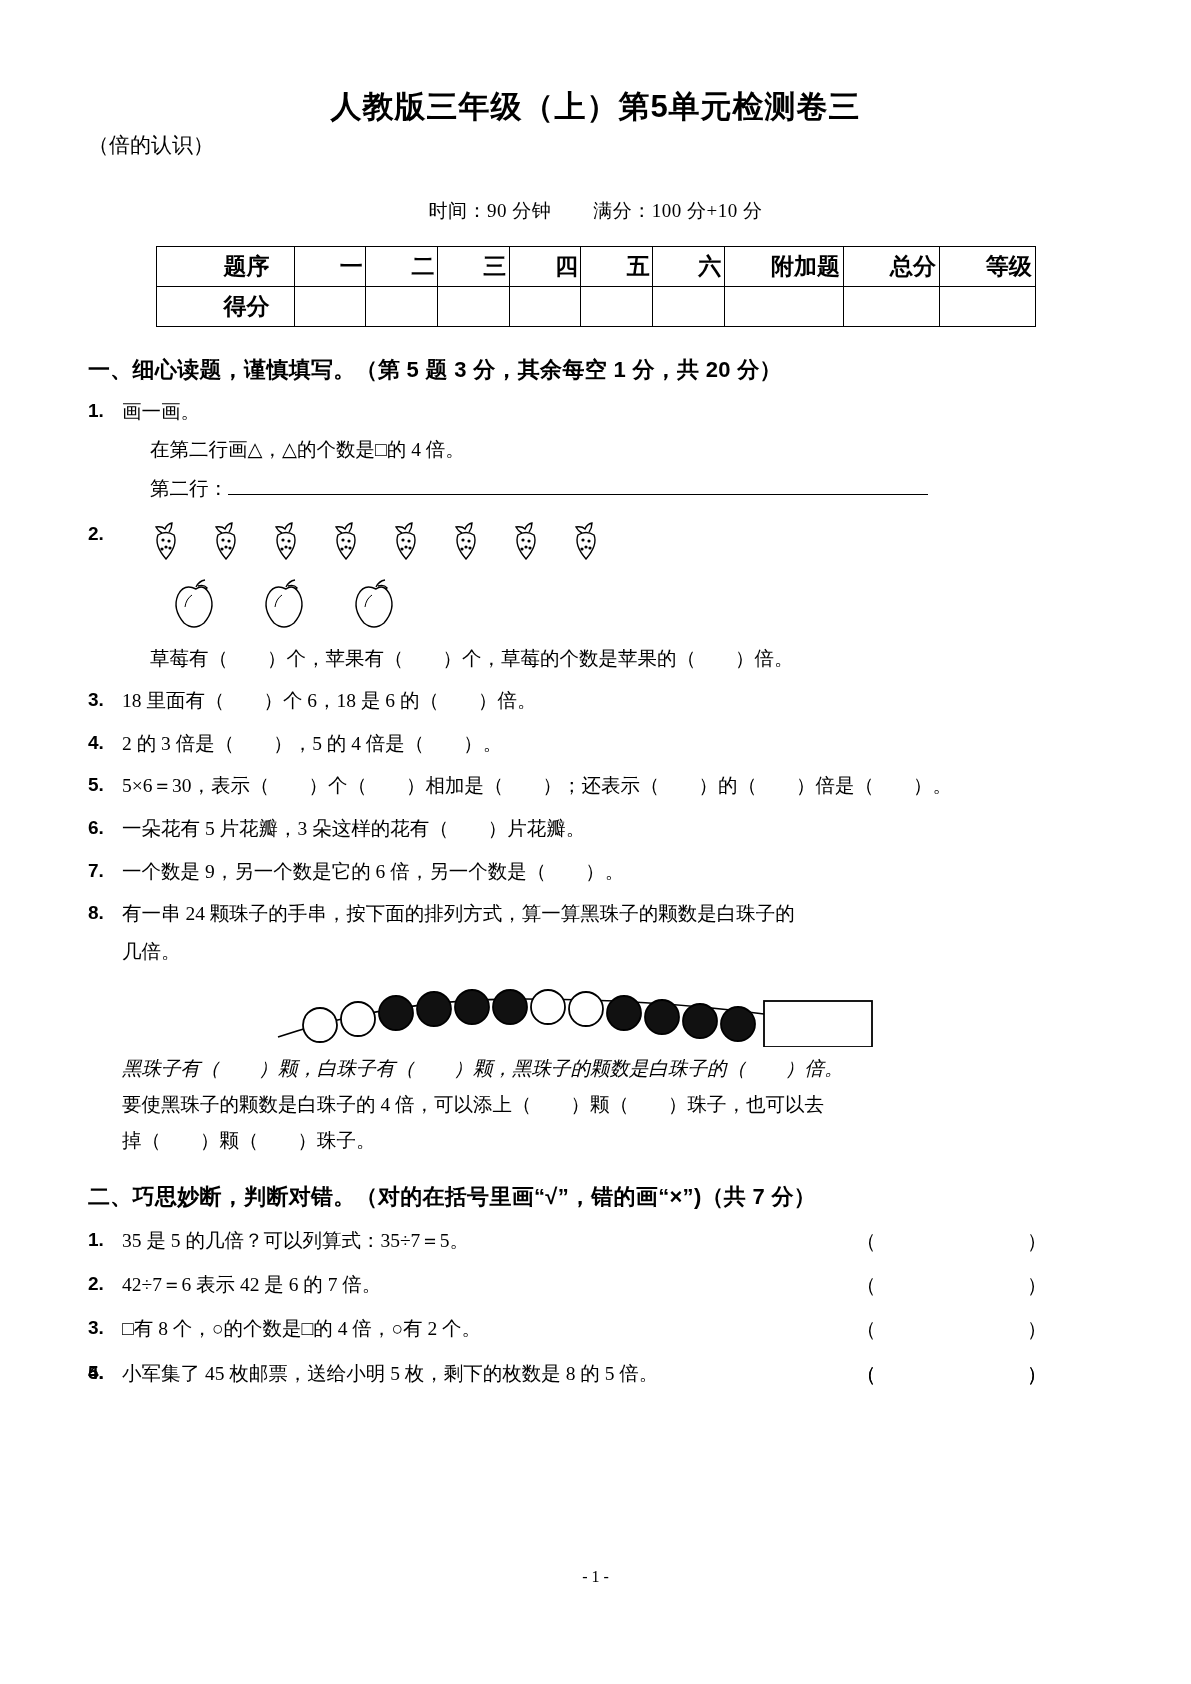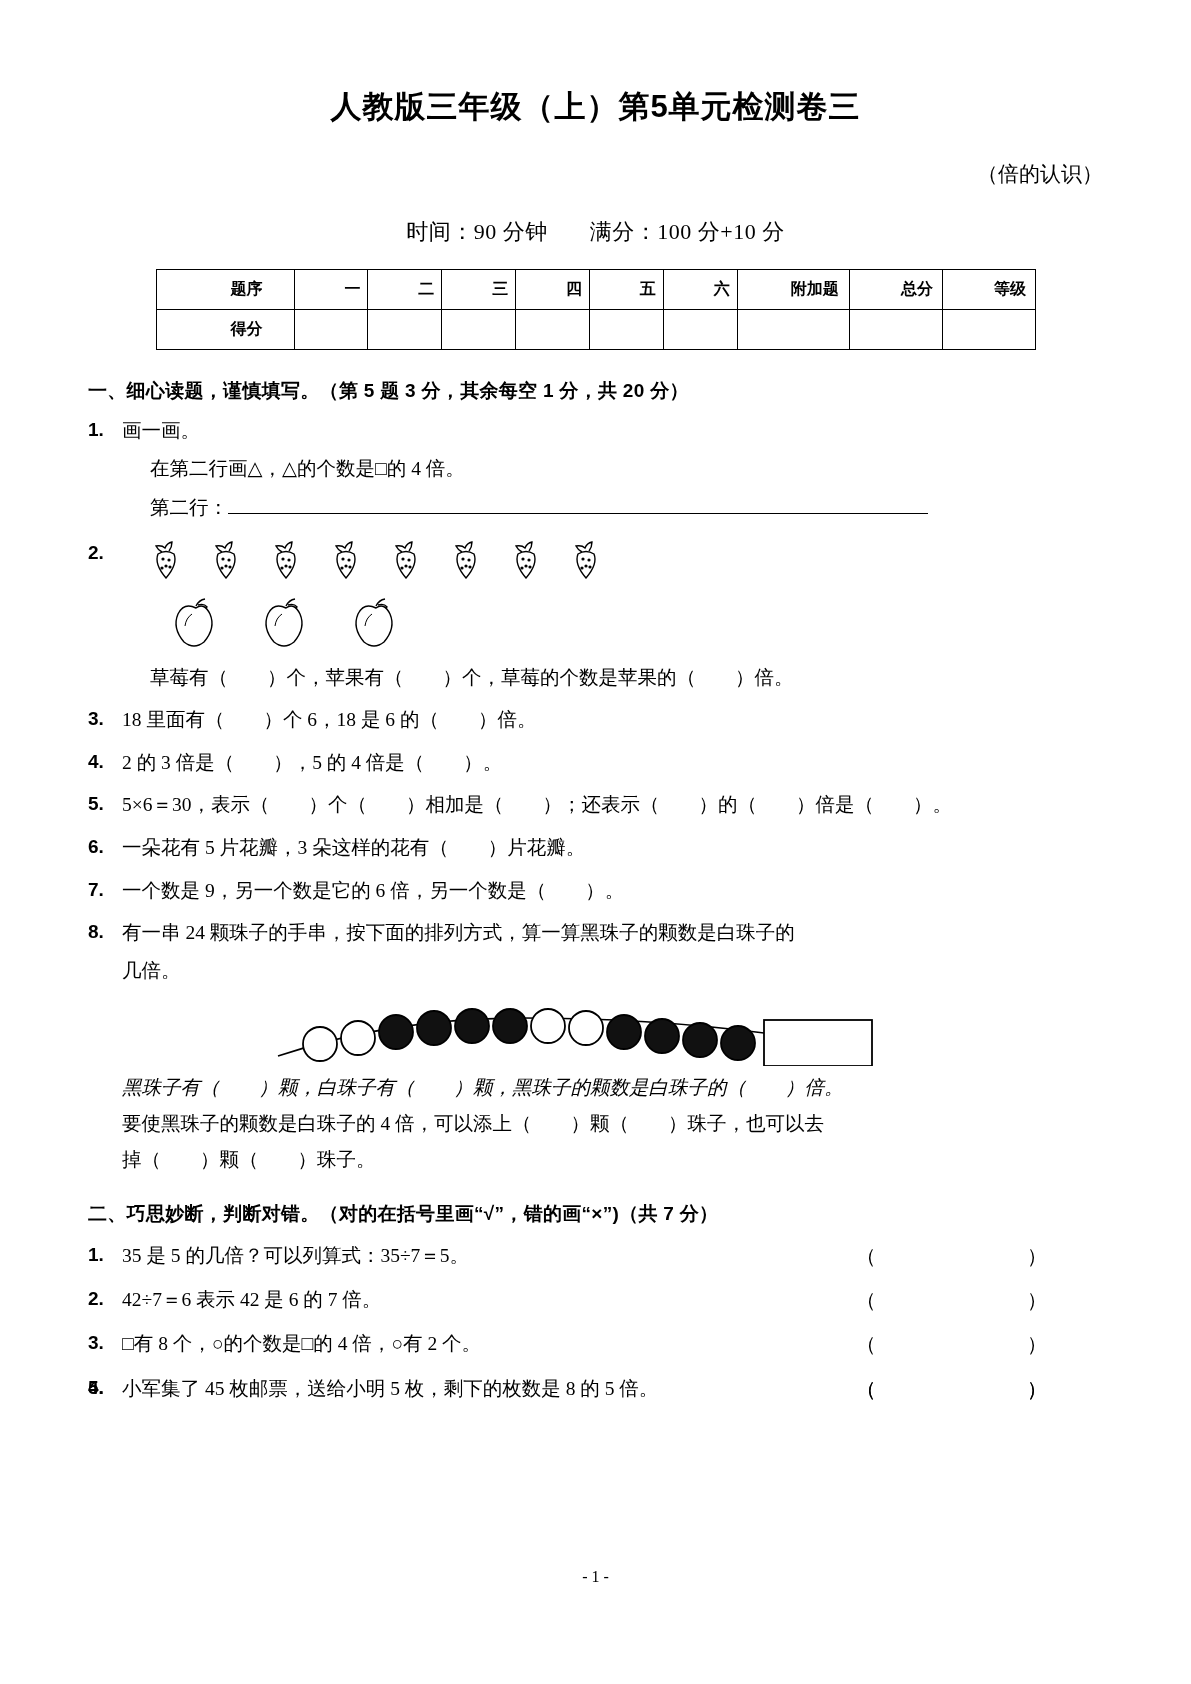--- a/index.html
+++ b/index.html
@@ -31,56 +31,56 @@
 
   h1.title {
     font-family: "Liberation Sans", "DejaVu Sans", sans-serif;
     font-weight: bold;
     font-size: 31px;
     text-align: center;
     margin: 0 0 0 0;
     letter-spacing: 1px;
   }
   .subtitle {
-    text-align: right;
+    text-align: left;
     font-size: 21px;
-    margin-top: 32px;
+    margin-top: 3px;
     font-family: "Liberation Sans", "DejaVu Sans", sans-serif;
   }
   .examinfo {
     text-align: center;
-    font-size: 22px;
-    margin-top: 29px;
+    font-size: 19px;
+    margin-top: 39px;
     letter-spacing: 0.5px;
   }
   .examinfo span.gap { display:inline-block; width: 42px; }
 
   table.score-table {
     border-collapse: collapse;
     margin: 22px auto 0 auto;
     width: 880px;
   }
   table.score-table td {
     border: 1.5px solid #000;
     height: 37px;
     text-align: center;
-    font-size: 16px;
+    font-size: 23px;
     font-family: "Liberation Sans", "DejaVu Sans", sans-serif;
     font-weight: bold;
     padding-left: 44px;
   }
   table.score-table td.hdr {
     width: 92px;
   }
   table.score-table td.cell { }
 
   .section-head {
     font-family: "Liberation Sans", "DejaVu Sans", sans-serif;
     font-weight: bold;
-    font-size: 19px;
+    font-size: 22px;
     margin-top: 28px;
     margin-bottom: 2px;
     letter-spacing: 0.3px;
   }
 
   .q {
     font-size: 19.5px;
     line-height: 1.62;
     margin-top: 11px;
     position: relative;

